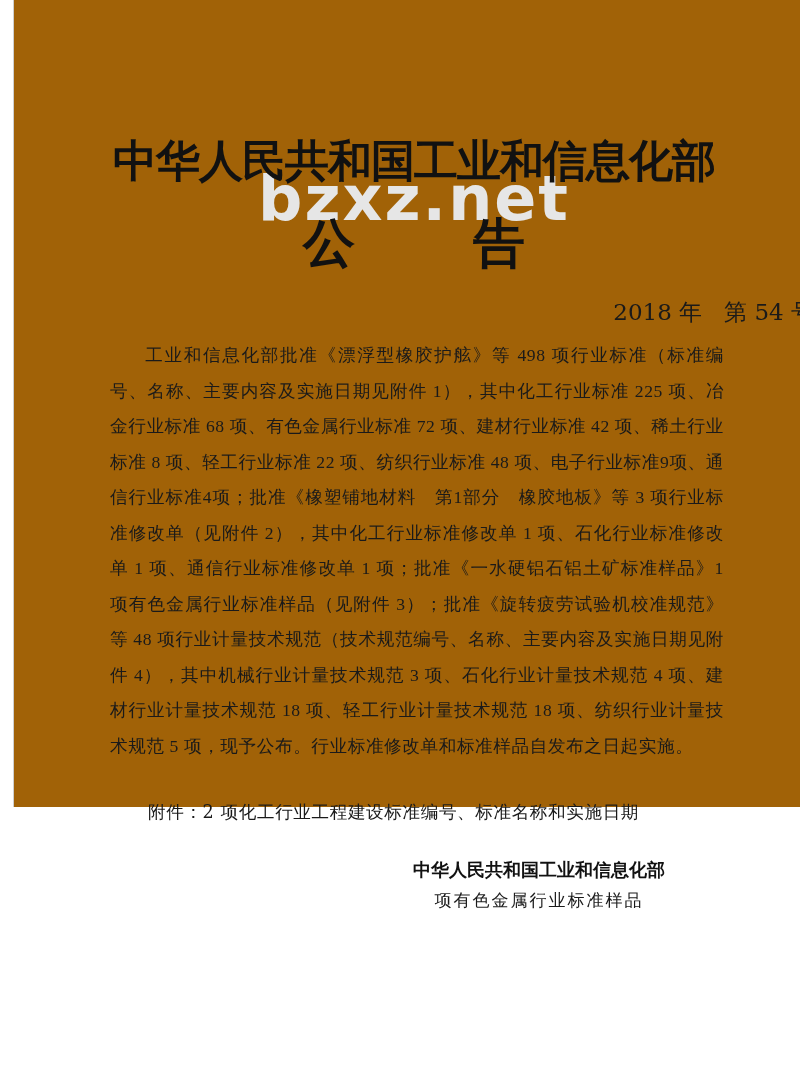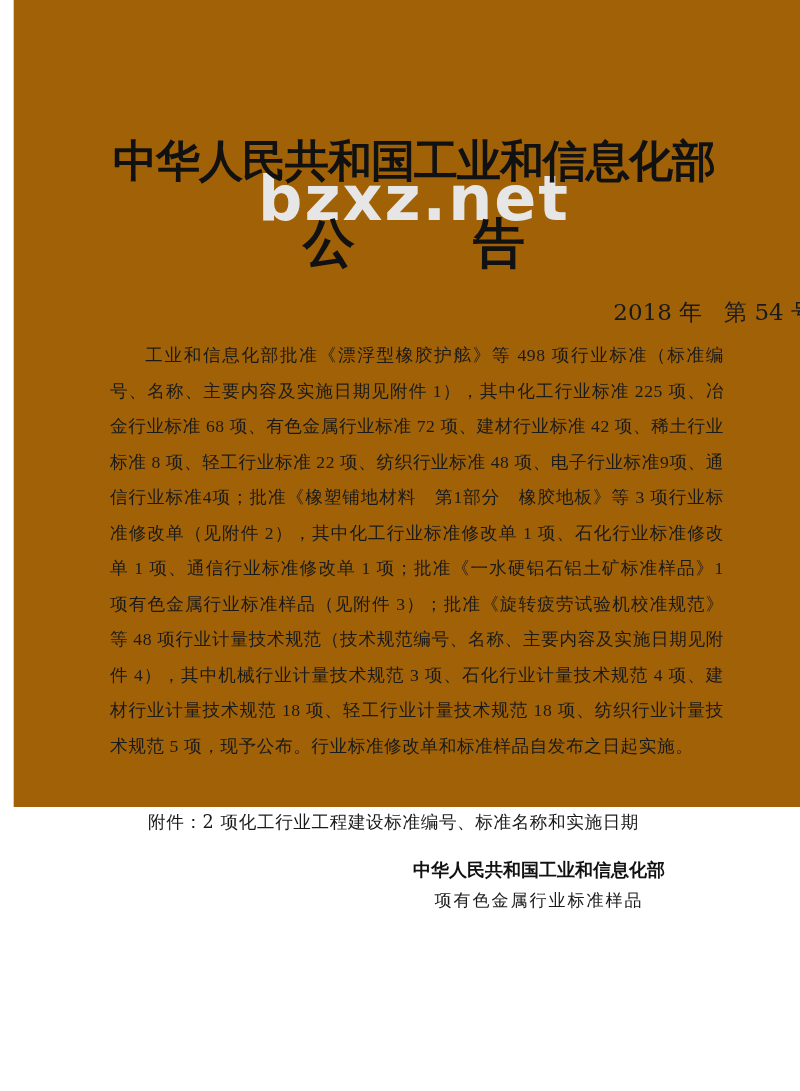--- a/index.html
+++ b/index.html
@@ -94,21 +94,20 @@
   }
   .attachment {
     position: absolute;
     left: 134px;
     top: 800px;
     width: 600px;
     font-size: 17.6px;
     color: #1a1a1a;
     letter-spacing: 0.6px;
     z-index: 1;
-    margin-top: 10px;
   }
   .signature {
     position: absolute;
     left: 360px;
     top: 855px;
     width: 330px;
     text-align: center;
     z-index: 1;
   }
   .signature .org {

